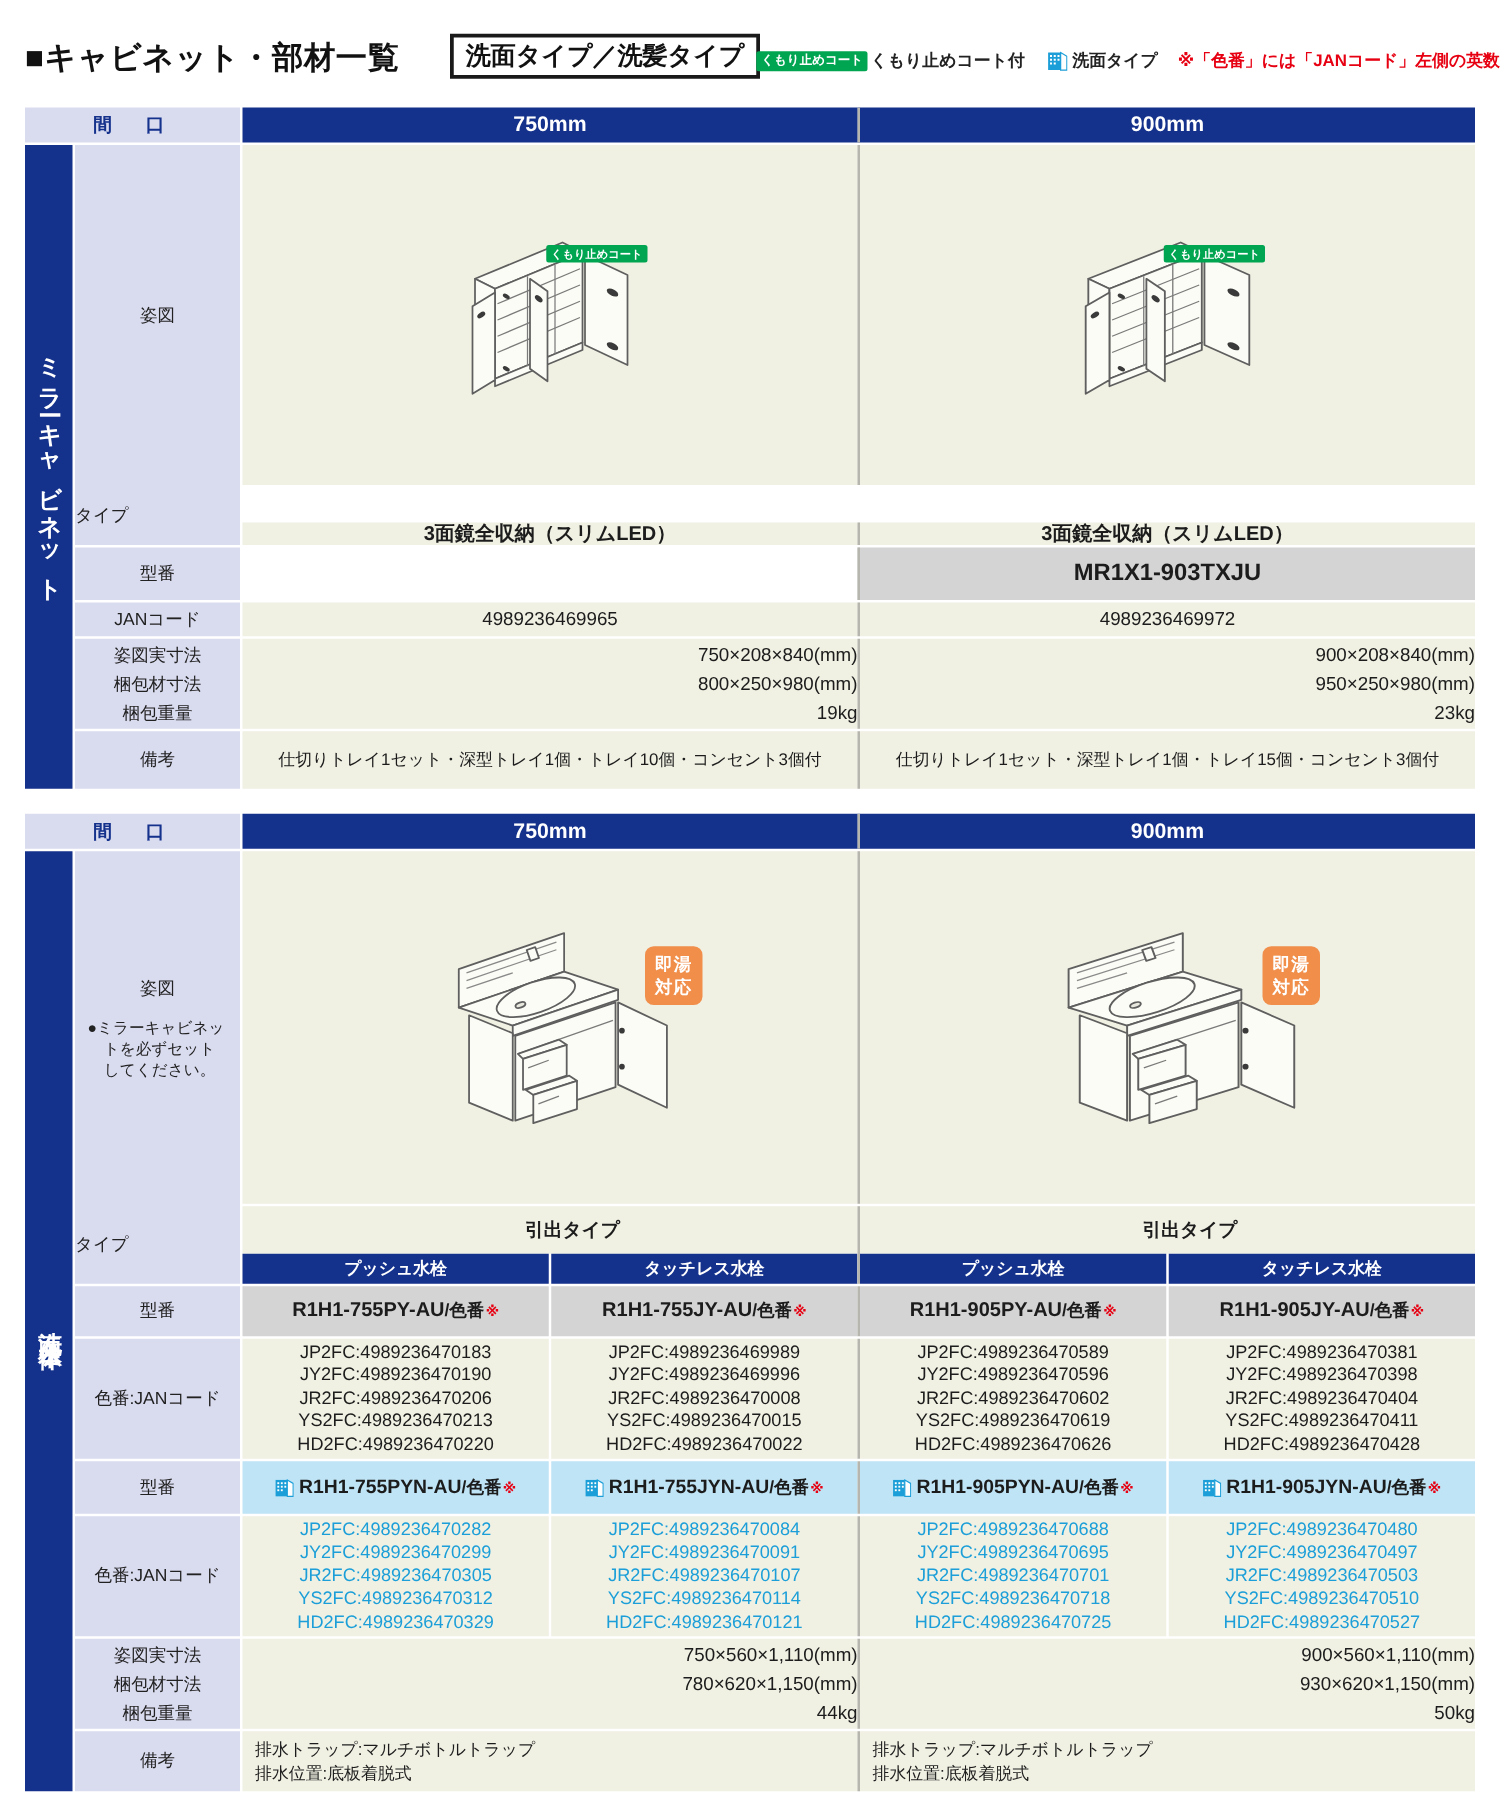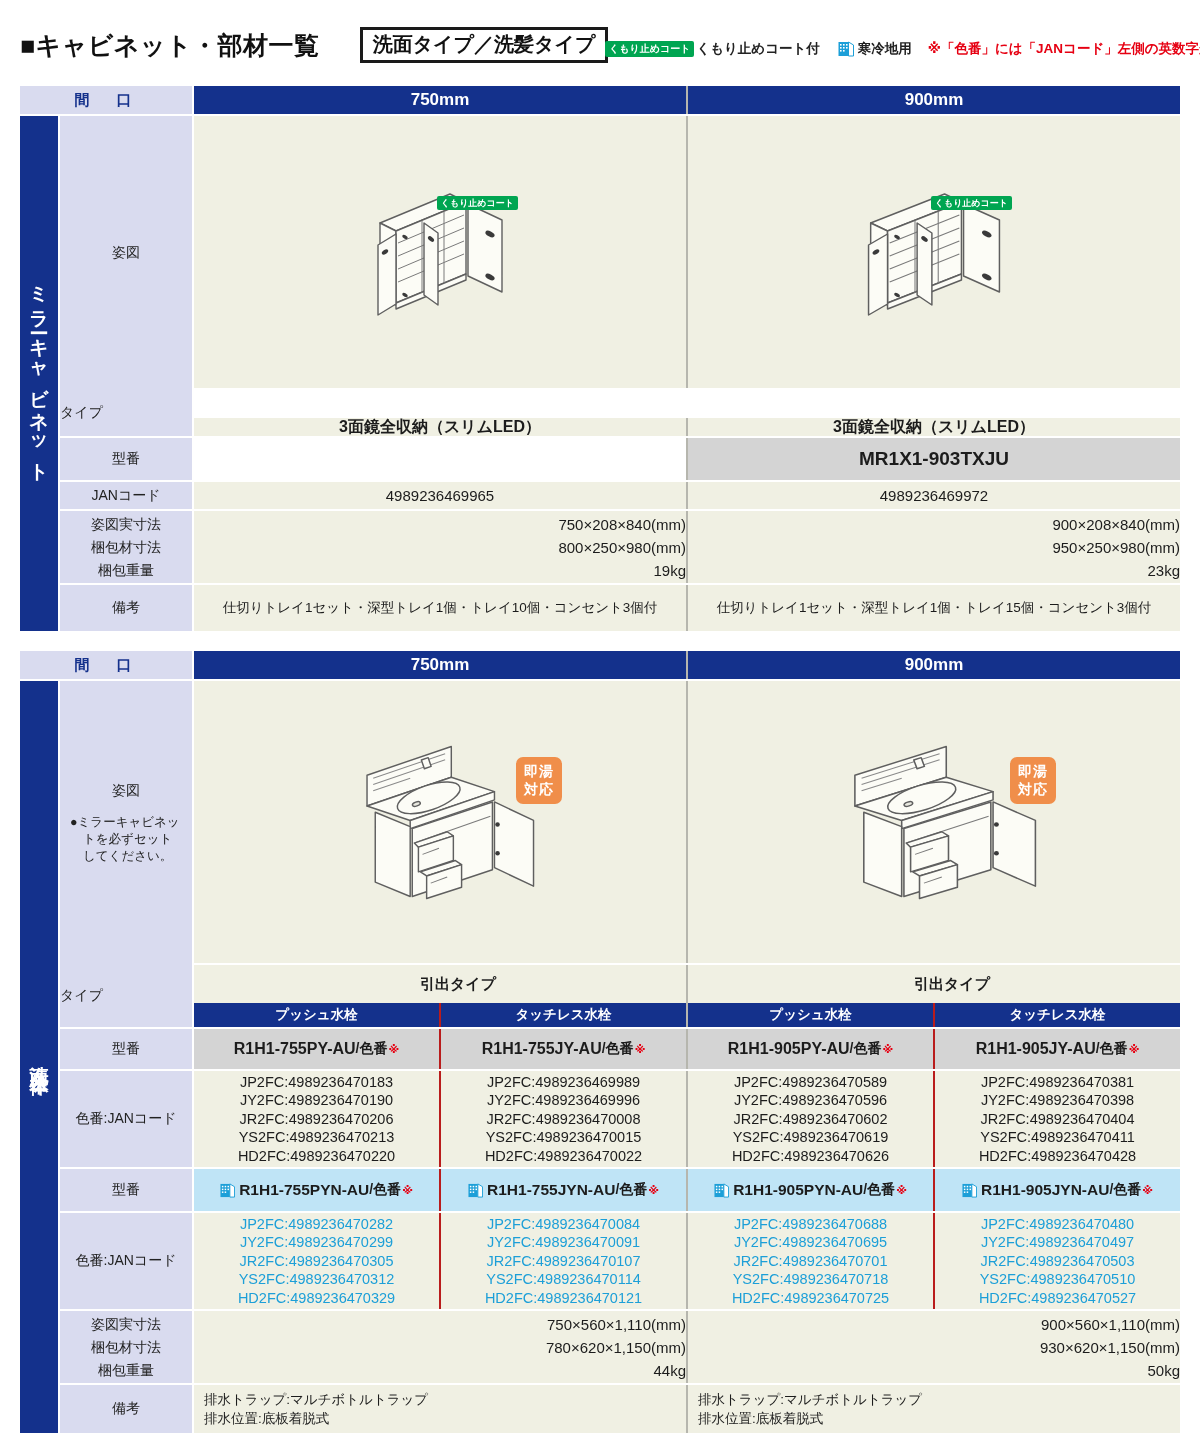--- a/index.html
+++ b/index.html
@@ -84,21 +84,21 @@
                font-size:9px; font-weight:bold; padding:2px 4px; border-radius:2px; white-space:nowrap; line-height:1.15; }
   .hot-badge { position:absolute; top:76px; right:124px; width:46px; background:#f08e4a; color:#fff;
                border-radius:7px; font-size:14px; font-weight:bold; line-height:18px; text-align:center;
                padding:5px 0 6px; letter-spacing:1px; }
   .hot-badge span { display:block; }
 
   
   .type-cell2 { display:flex; flex-direction:column; }
   .type-name { flex:1; display:flex; align-items:center; justify-content:center;
                font-size:15px; font-weight:bold;padding-left:36px; }
-  .pair { display:grid; grid-template-columns:1fr 1fr; gap:2px; background:#b91c1c; height:100%; }
+  .pair { display:grid; grid-template-columns:1fr 1fr; gap:2px; background:#ffffff; height:100%; }
   .faucet-bar { height:24px; flex:none; }
   .faucet-hd { background:#14318c; color:#fff; font-size:13.5px; font-weight:bold;
                display:flex; align-items:center; justify-content:center; }
   .model-sub { background:#d4d4d4; display:flex; align-items:center; justify-content:center;
                font-size:16px; font-weight:bold; white-space:nowrap; }
   .msuf { font-size:14px; }
   .star { color:#e60012; font-size:11px; font-weight:bold; vertical-align:super; margin-left:1px; }
   .jan-sub { background:#f0f0e3; display:flex; flex-direction:column; align-items:center; justify-content:center;
              font-size:14.5px; line-height:18.6px; }
   .cold-sub { background:#bfe4f6; display:flex; align-items:center; justify-content:center;
@@ -196,21 +196,21 @@
     <span class="title-badge">洗面タイプ／洗髪タイプ</span>
   </div>
   <div class="legend">
     <span class="fog-badge-sm">くもり止めコート</span>
     <span class="legend-label">くもり止めコート付</span>
     <span class="cold-icon">
       <svg width="16" height="16" viewBox="0 0 16 16">
           <use href="#cold-ic"></use>
         </svg>
     </span>
-    <span class="legend-label">寒冷地用</span>
+    <span class="legend-label">洗面タイプ</span>
     <span class="legend-note">※「色番」には「JANコード」左側の英数字が入ります。</span>
   </div>
 
   <div class="cat-table t1">
     <div class="cell lav hdr-span">間　口</div>
     <div class="cell navy hdr-navy c3 r1">750mm</div>
     <div class="cell navy hdr-navy c4 r1 div-left">900mm</div>
 
     <div class="cell navy band band1 c1">
       <span class="vtext">ミラーキャビネット</span>

